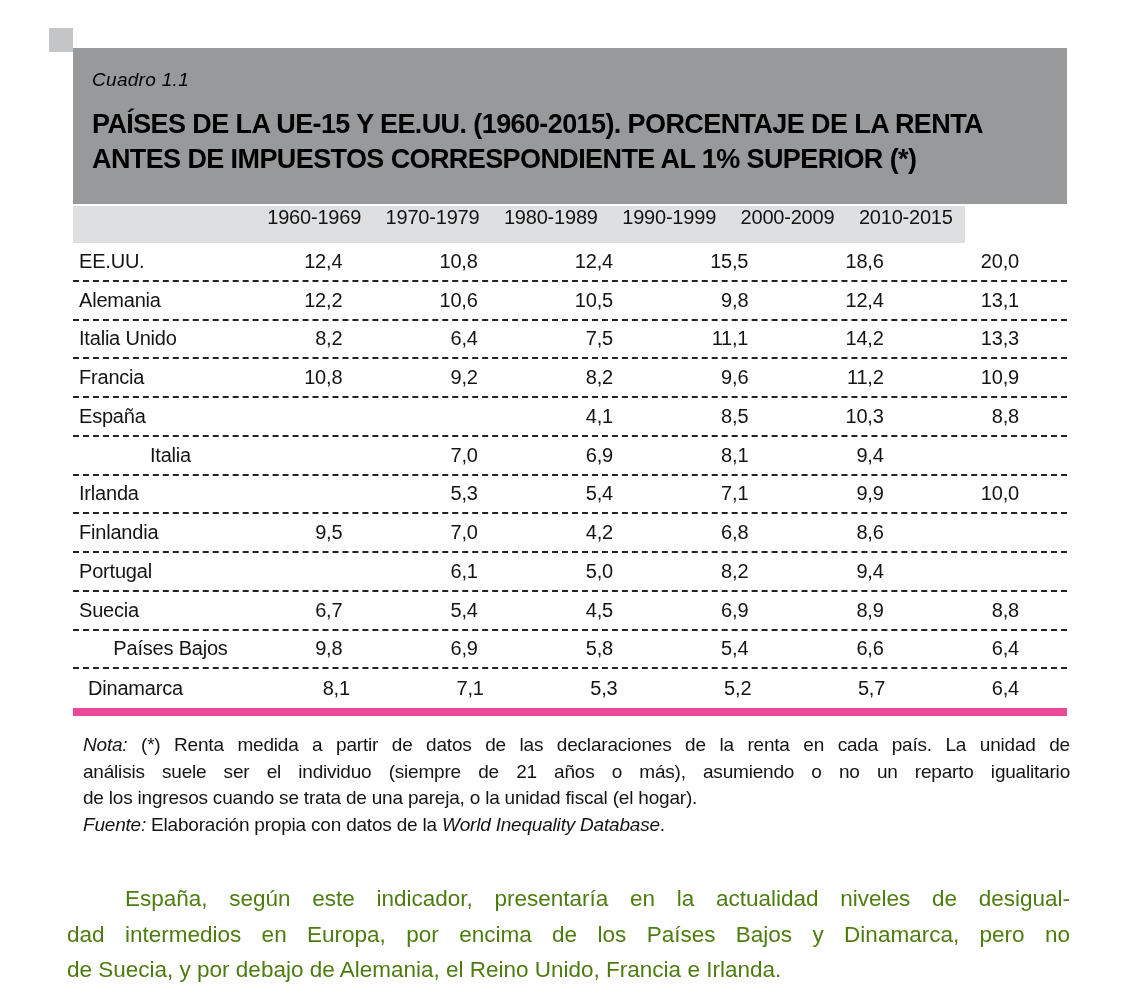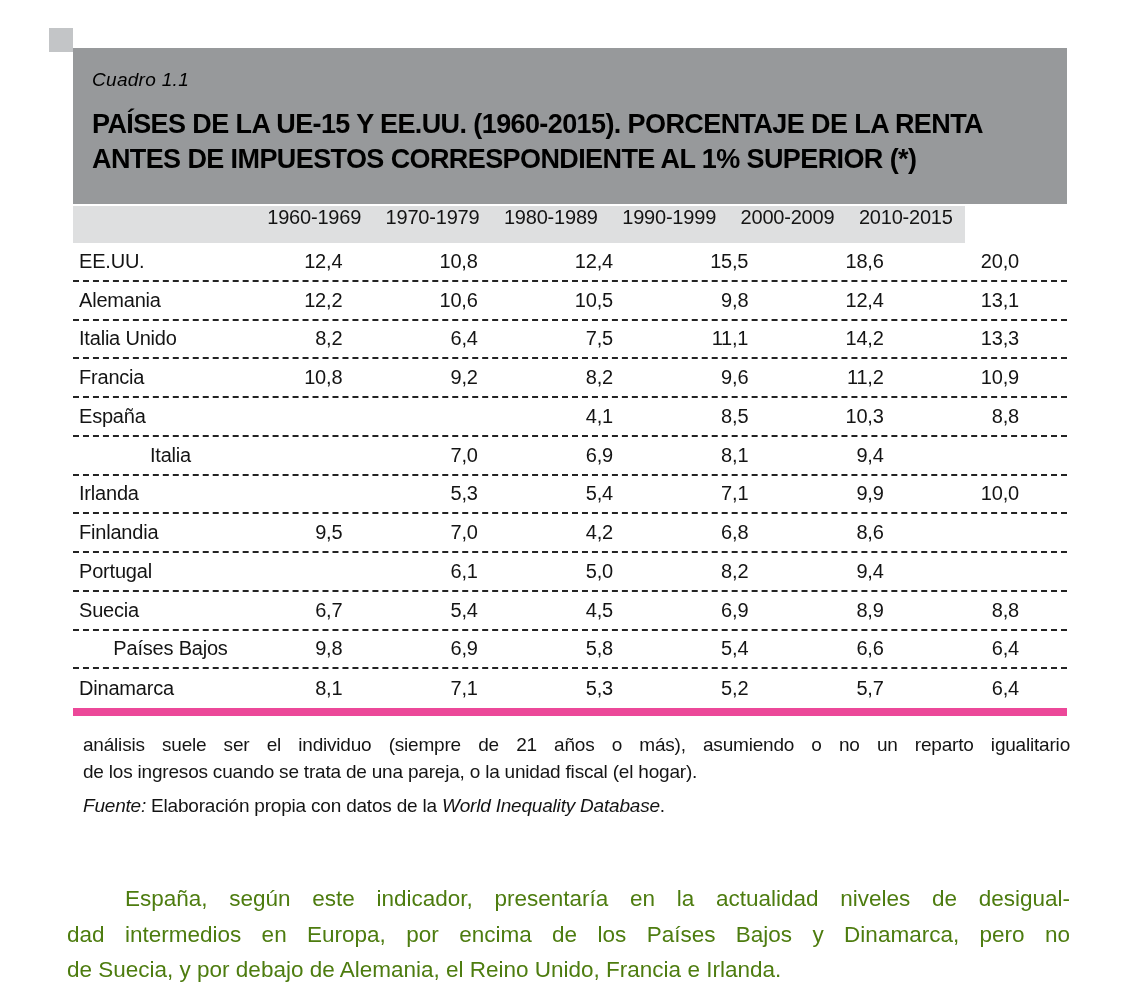--- a/index.html
+++ b/index.html
@@ -27,35 +27,35 @@
   }
   
   .grid {
     position:absolute; left:73px; top:243px; width:994px;
     border-bottom:8px solid #ec4899;
   }
   .row {
     display:flex; align-items:center; height:38.75px; box-sizing:border-box;
     border-bottom:2px dashed #232323; font-size:20px; letter-spacing:-0.2px;
   }
-  .row.last { border-bottom:none; }
+  .row.last { border-bottom:none;margin-left:9px; }
   .cell { box-sizing:border-box; }
   .cell.label { width:182px; padding-left:6px; }
   .cell.label.ind { padding-left:13px;text-align:center; }
   .cell.num { flex:1; text-align:right; padding-right:48px; }
   .colhead .cell.num { text-align:center; padding-right:0; }
 
   
   .notes {
     position:absolute; left:83px; top:732px; width:987px;
     font-size:19px; line-height:26.5px; letter-spacing:-0.2px;
   }
   .jl { text-align:justify; text-align-last:justify; }
   .it { font-style:italic; }
-  .fuente { margin-top:8px; }
+  .fuente { margin-top:0; }
 
   
   .bodytext {
     position:absolute; left:67px; top:881px; width:1003px;
     font-size:22.5px; line-height:35.5px; color:#4d7c0f;
   }
   .bodytext .indent { text-indent:58px; }
 </style>
 </head>
 <body>
@@ -189,20 +189,21 @@
         <div class="cell num">8,1</div>
         <div class="cell num">7,1</div>
         <div class="cell num">5,3</div>
         <div class="cell num">5,2</div>
         <div class="cell num">5,7</div>
         <div class="cell num">6,4</div>
       </div>
     </div>
 
   <div class="notes">
+    <div class="jl"><span class="it">Nota:</span><span> (*) Renta medida a partir de datos de las declaraciones de la renta en cada país. La unidad de</span></div>
     <div class="jl">análisis suele ser el individuo (siempre de 21 años o más), asumiendo o no un reparto igualitario</div>
     <div>de los ingresos cuando se trata de una pareja, o la unidad fiscal (el hogar).</div>
     <div class="fuente"><span class="it">Fuente:</span><span> Elaboración propia con datos de la </span><span class="it">World Inequality Database</span><span>.</span></div>
   </div>
 
   <div class="bodytext">
     <div class="jl indent">España, según este indicador, presentaría en la actualidad niveles de desigual-</div>
     <div class="jl">dad intermedios en Europa, por encima de los Países Bajos y Dinamarca, pero no</div>
     <div>de Suecia, y por debajo de Alemania, el Reino Unido, Francia e Irlanda.</div>
   </div>

